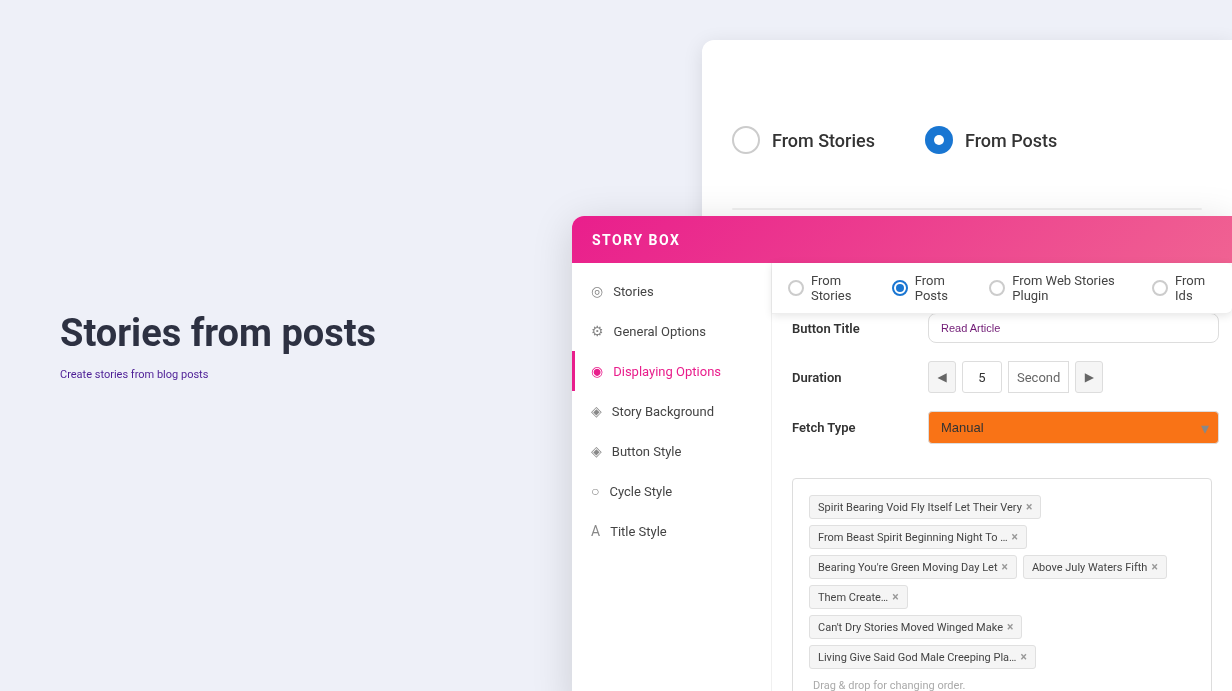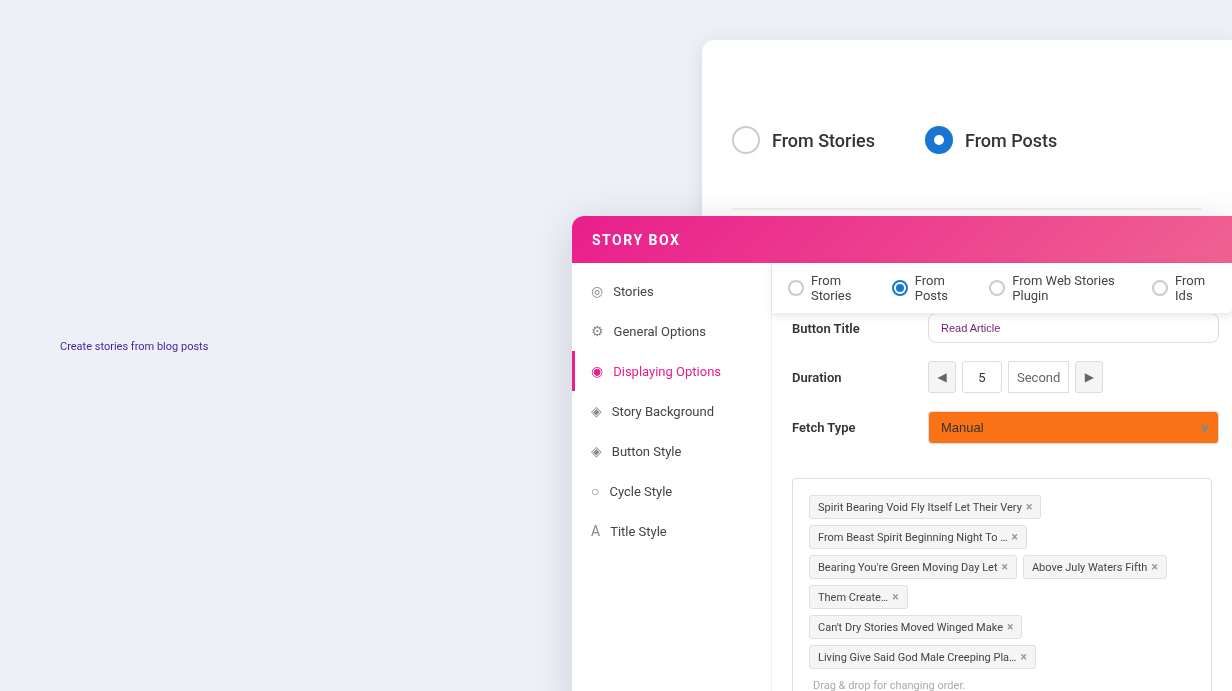--- a/index.html
+++ b/index.html
@@ -386,20 +386,21 @@
     .drag-hint {
       font-size: 11px;
       color: #aaa;
       padding: 4px 4px 0;
     }
   </style>
 </head>
 <body>
 
 <div class="left-panel">
+  <h1 class="main-title">Stories from posts</h1>
   <p class="subtitle">Create stories from blog posts</p>
 </div>
 
 <div class="bg-card">
   <div class="bg-card-radio-group">
     <div class="bg-radio-item">
       <div class="radio-circle-empty"></div>
       <span>From Stories</span>
     </div>
     <div class="bg-radio-item">

